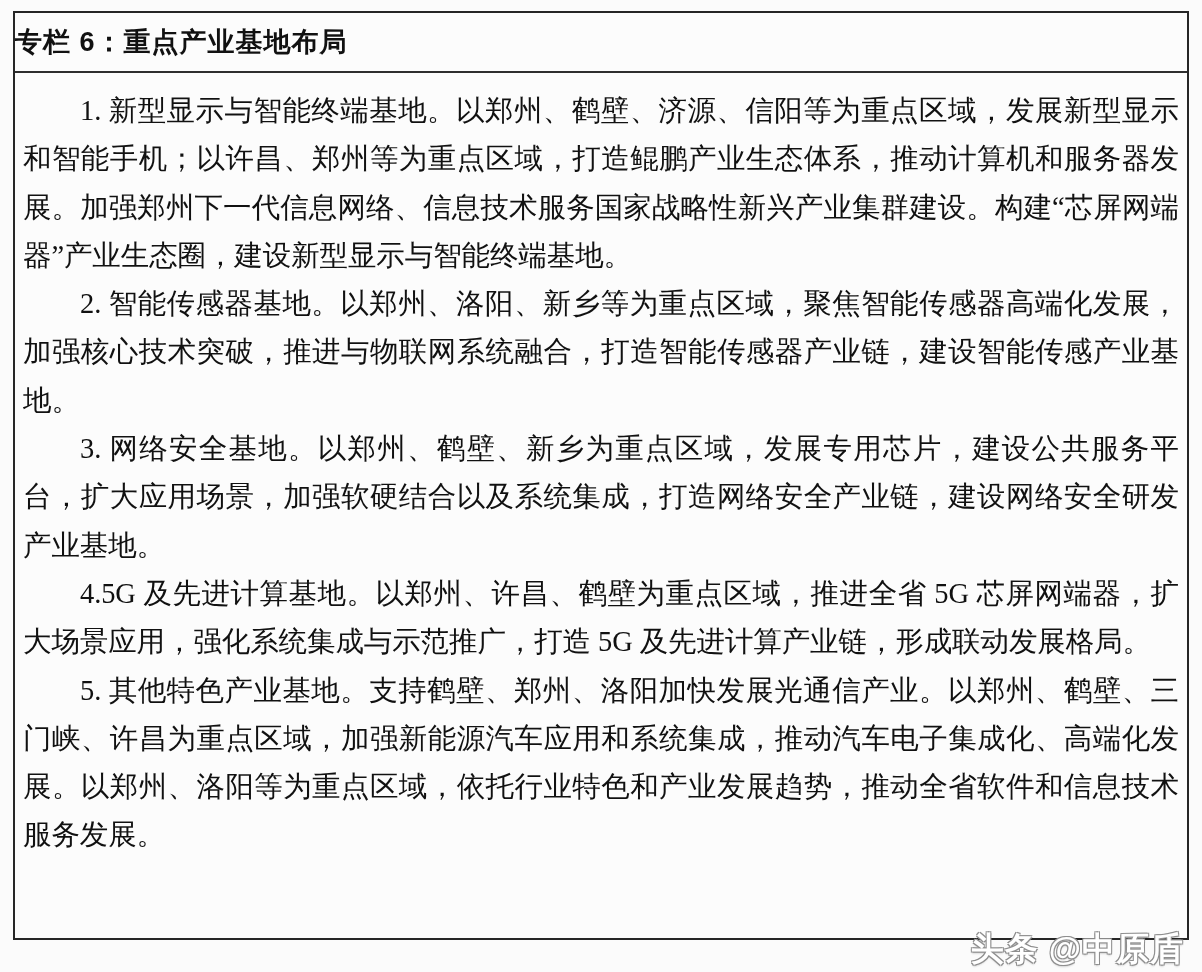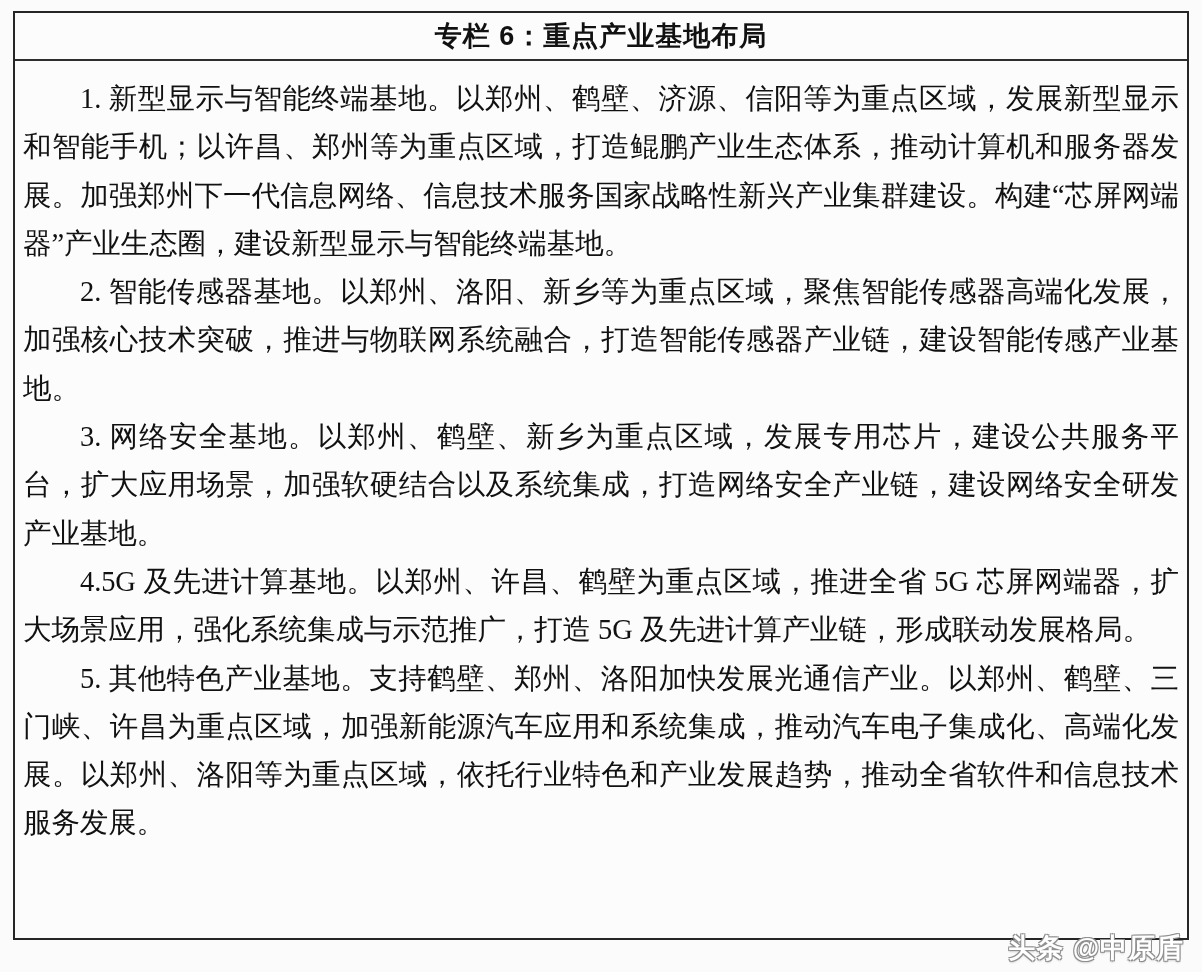--- a/index.html
+++ b/index.html
@@ -31,25 +31,25 @@
     left: 13px;
     top: 11px;
     width: 1176px;
     height: 929px;
     border: 2px solid #262626;
     box-sizing: border-box;
     background: #fcfcfc;
   }
 
   #column-title-cell {
-    height: 48px;
+    height: 60px;
     border-bottom: 2px solid #2e2e2e;
     display: flex;
     align-items: center;
-    justify-content: center;
+    justify-content: flex-start;
     box-sizing: border-box;
   }
 
   #column-title {
     font-family: "Liberation Sans", "DejaVu Sans", sans-serif;
     font-weight: bold;
     font-size: 27px;
     letter-spacing: 1px;
     color: #111111;
     white-space: pre;
@@ -71,23 +71,23 @@
     text-indent: 2em;
     color: #111111;
     letter-spacing: -0.1px;
     word-break: break-all;
   }
 
   
   #watermark {
     position: absolute;
     right: 18px;
-    bottom: 6px;
+    bottom: 0;
     font-family: "Liberation Sans", "DejaVu Sans", sans-serif;
-    font-size: 27px;
+    font-size: 33px;
     font-weight: bold;
     color: #ffffff;
     text-shadow:
       -1px -1px 0 #8f8f8f,
        1px -1px 0 #8f8f8f,
       -1px  1px 0 #8f8f8f,
        1px  1px 0 #8f8f8f,
        0    2px 2px rgba(0,0,0,.18);
     letter-spacing: 1px;
     white-space: pre;

